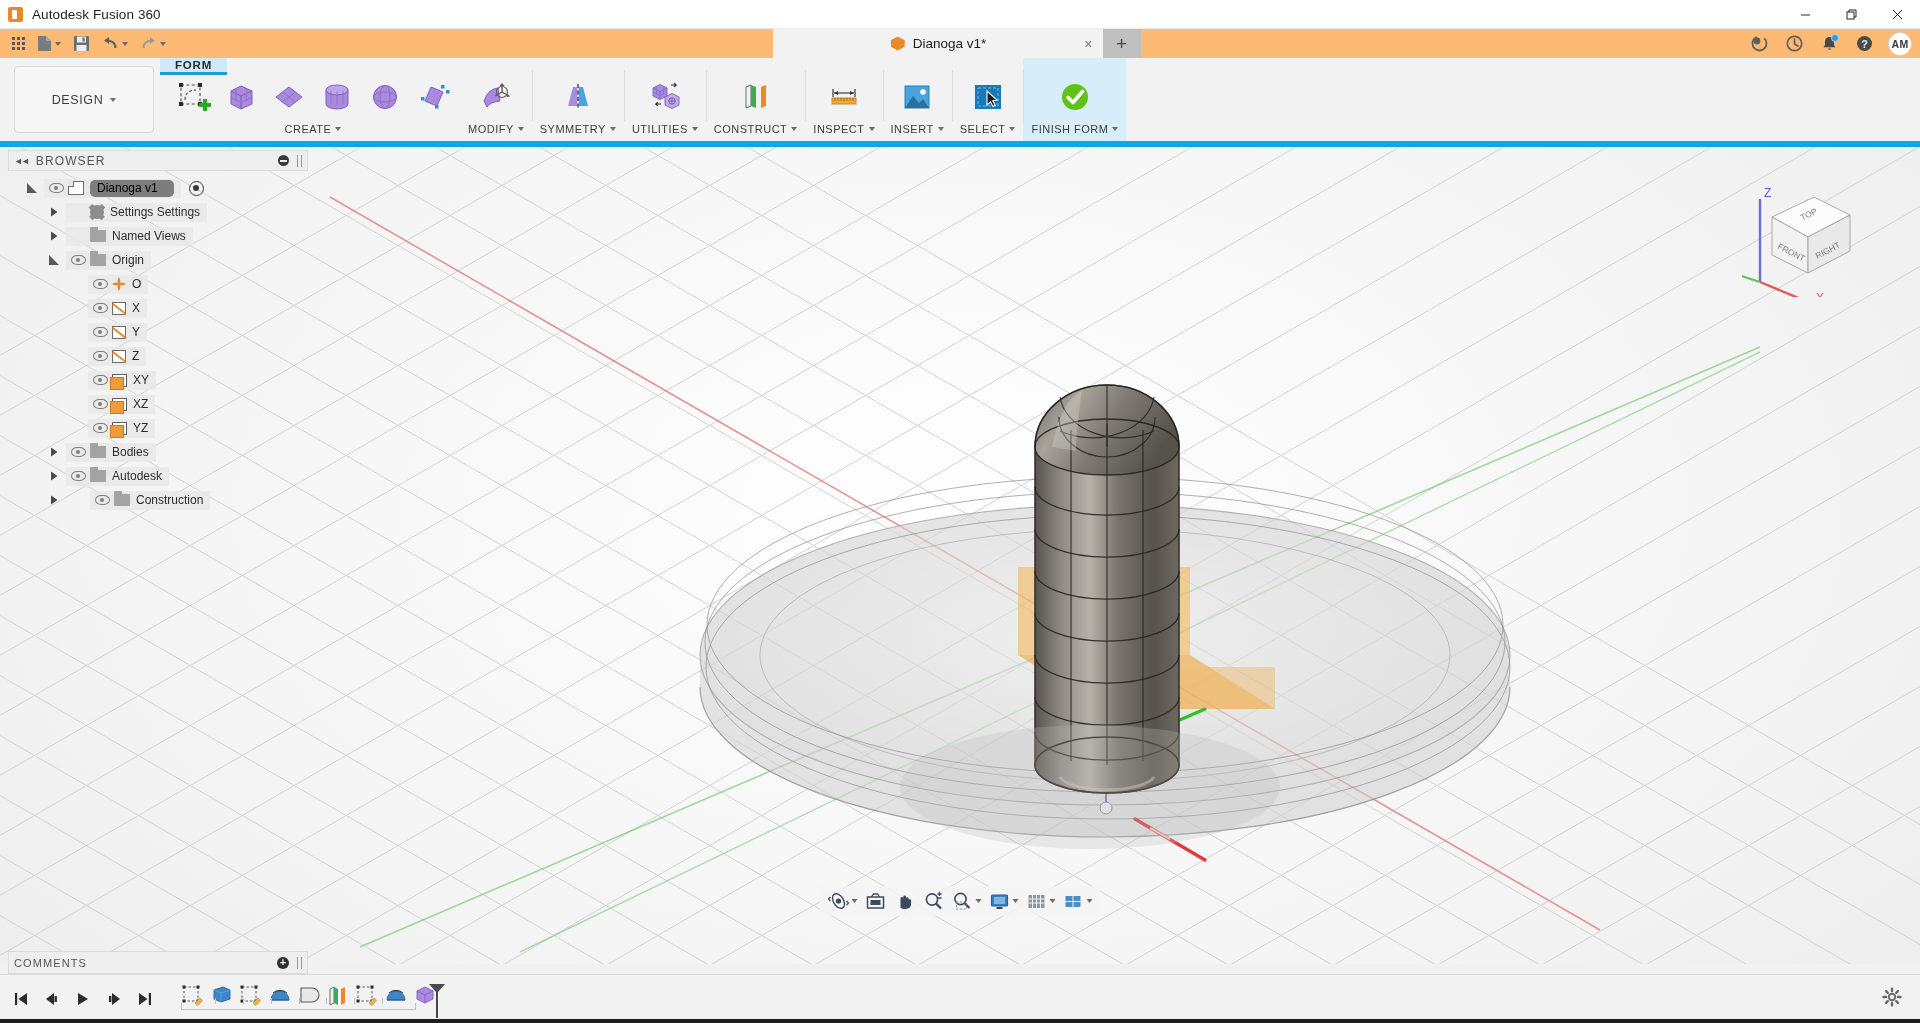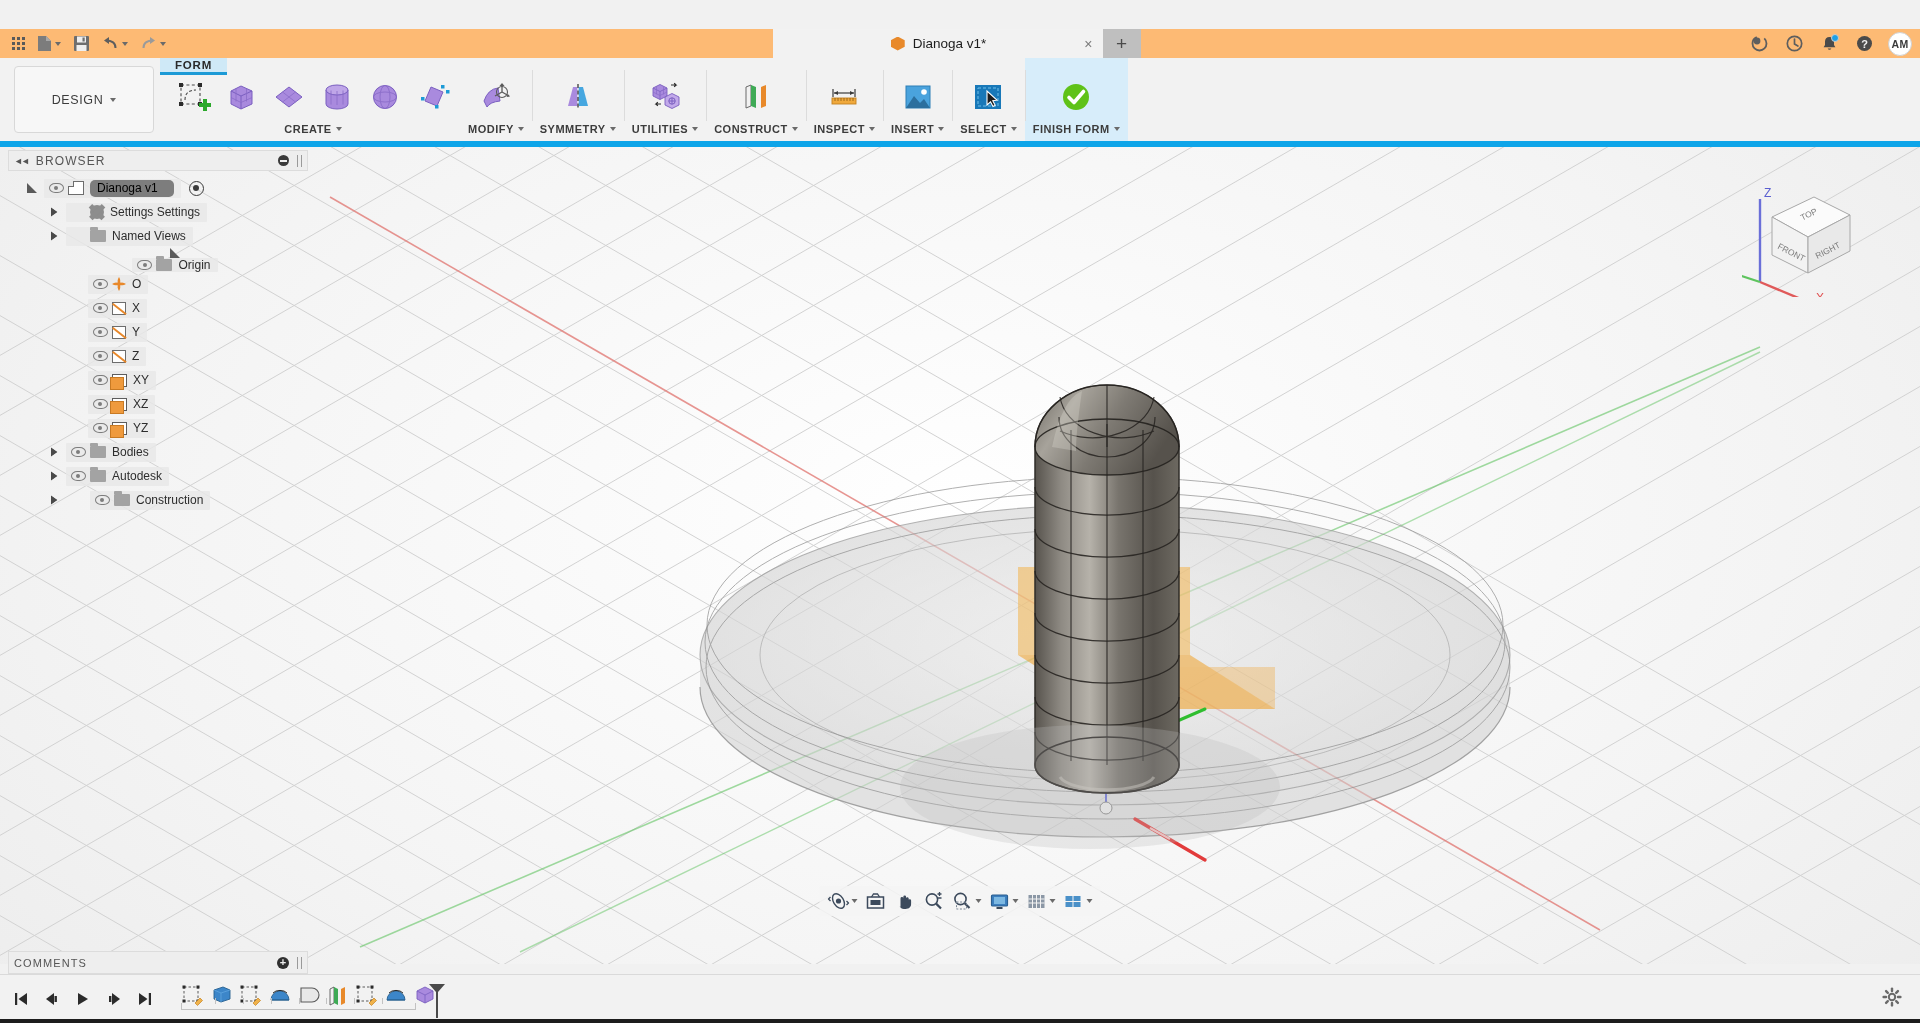--- a/index.html
+++ b/index.html
@@ -120,21 +120,20 @@
   .rgroup.nodiv + .rgroup::before { display: none; }
   .rg-items { display: flex; align-items: flex-start; gap: 2px; padding-top: 16px; }
   .rbtn {
     width: 46px; height: 46px; display: flex; align-items: center;
     justify-content: center; border-radius: 2px;
   }
   .rg-label {
     display: flex; align-items: center; gap: 4px; font-size: 11px;
     color: #3c3c3c; letter-spacing: .5px; margin-top: 2px; padding: 1px 4px;
     white-space: nowrap;
-    font-weight: bold;
   }
   .rgroup.active { background: #d7edfa; }
   .rgroup.active .rg-items { padding-top: 16px; }
 
   
   .browser {
     position: absolute; top: 150px; left: 8px; width: 300px; z-index: 5;
   }
   .browser-head {
     height: 21px; background: #eeeeee; border: 1px solid #dcdcdc;
@@ -295,20 +294,43 @@
   .tl-tick { position: absolute; top: -5px; width: 1px; height: 6px; background: #c2c2c2; }
   .tl-marker { position: absolute; right: -6px; bottom: 0; width: 18px; height: 36px; }
   .tl-settings { margin-left: auto; padding-right: 18px; }
   .statusline { position: absolute; left: 0; bottom: 0; width: 1920px; height: 4px; background: #1d1d1d; }
 </style>
 </head>
 <body>
 
 <div id="app">
 
+  <div class="titlebar">
+    <div class="app-logo"></div>
+    <span class="app-title">Autodesk Fusion 360</span>
+    <div class="win-ctrls">
+      <div class="win-btn">
+        <svg width="11" height="11" viewBox="0 0 11 11">
+            <line x1="1" y1="6" x2="10" y2="6" stroke="#262626" stroke-width="1"></line>
+          </svg>
+      </div>
+      <div class="win-btn">
+        <svg width="11" height="11" viewBox="0 0 11 11">
+          <rect x="1" y="3" width="7" height="7" fill="none" stroke="#262626" stroke-width="1"></rect>
+          <polyline points="3,3 3,1 10,1 10,8 8,8" fill="none" stroke="#262626" stroke-width="1"></polyline>
+        </svg>
+      </div>
+      <div class="win-btn close">
+        <svg width="11" height="11" viewBox="0 0 11 11">
+            <line x1="1" y1="1" x2="10" y2="10" stroke="currentColor" stroke-width="1"></line>
+            <line x1="10" y1="1" x2="1" y2="10" stroke="currentColor" stroke-width="1"></line>
+          </svg>
+      </div>
+    </div>
+  </div>
 
   <div class="qatbar">
     <div class="qat-left">
       <div class="qat-btn">
         <span class="grid9">
             <i></i>
             <i></i>
             <i></i>
             <i></i>
             <i></i>
@@ -898,21 +920,21 @@
         <div class="trow" style="padding-left: 34px;">
           <span class="tw">
             <span class="tri-right hollow"></span>
           </span>
           <span class="rowbg">
             <span class="tw"></span>
             <span class="ico ico-folder"></span>
             <span class="tlabel">Named Views</span>
           </span>
         </div>
-        <div class="trow" style="padding-left: 34px; flex-direction: column;">
+        <div class="trow" style="padding-left: 34px;">
           <span class="tw">
             <span class="tri-open"></span>
           </span>
           <span class="rowbg">
             <span class="tw">
               <span class="eye"></span>
             </span>
             <span class="ico ico-folder"></span>
             <span class="tlabel">Origin</span>
           </span>

